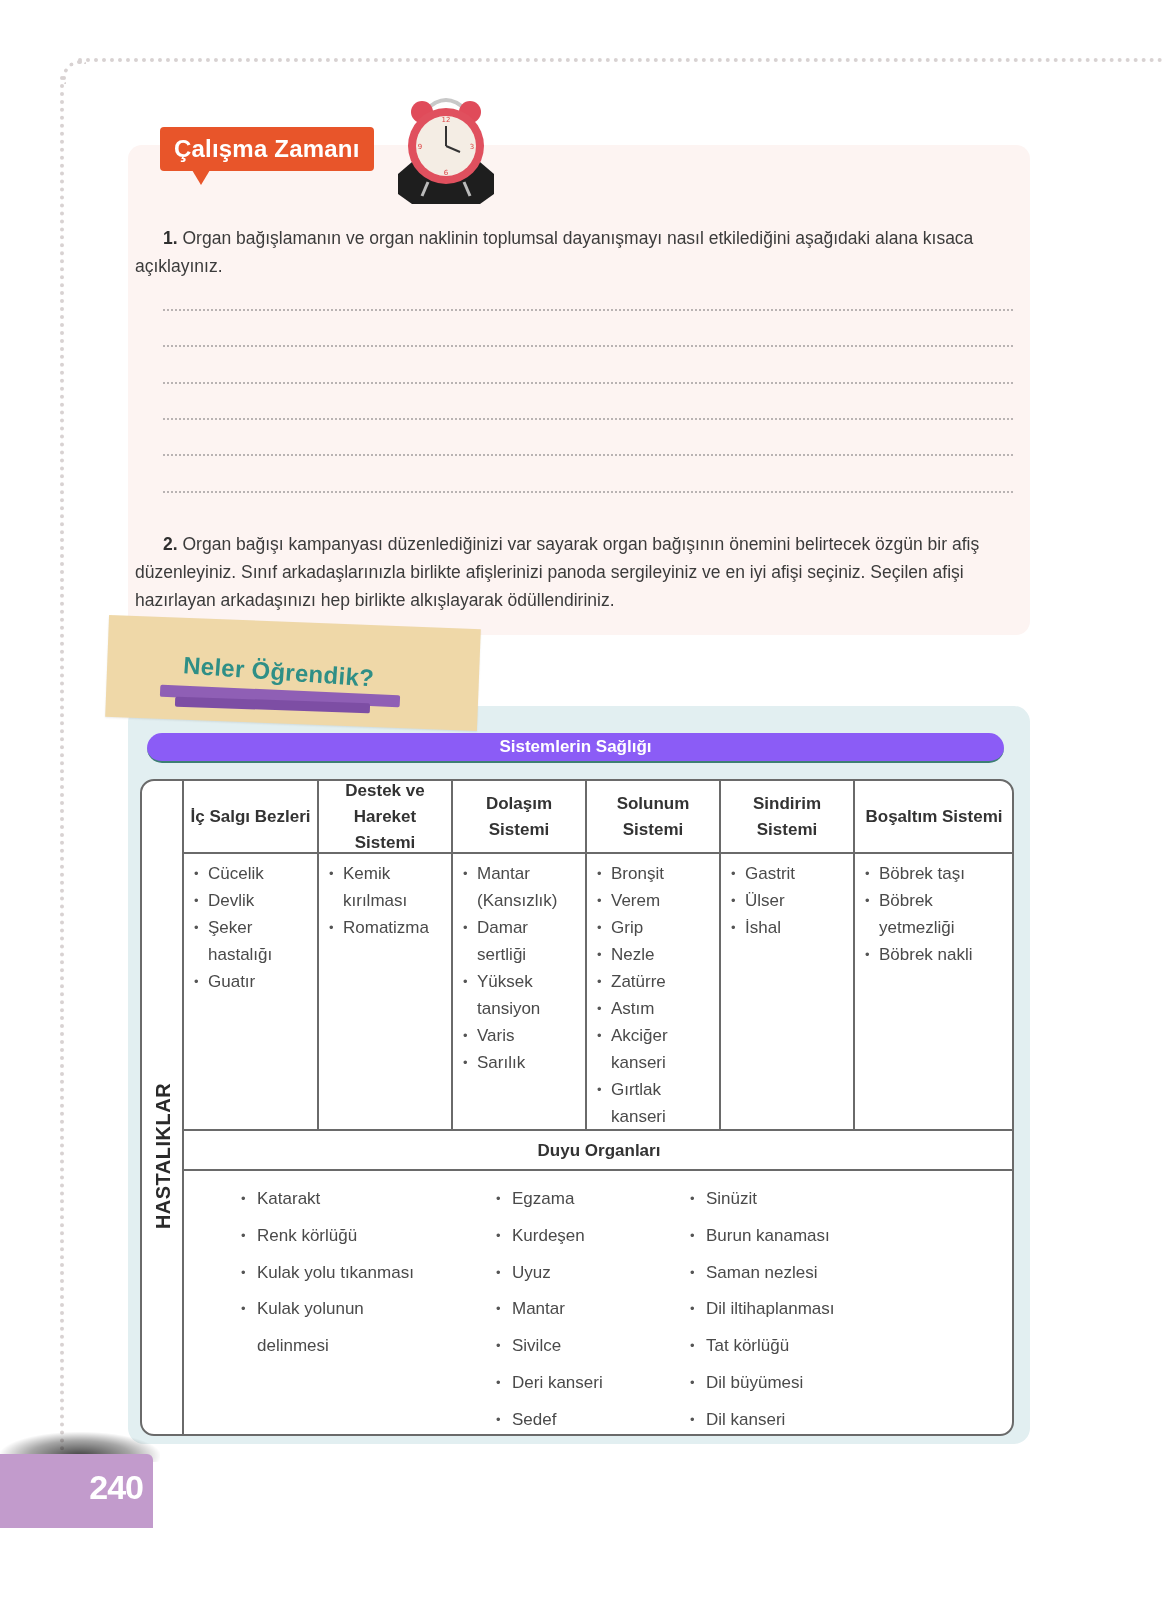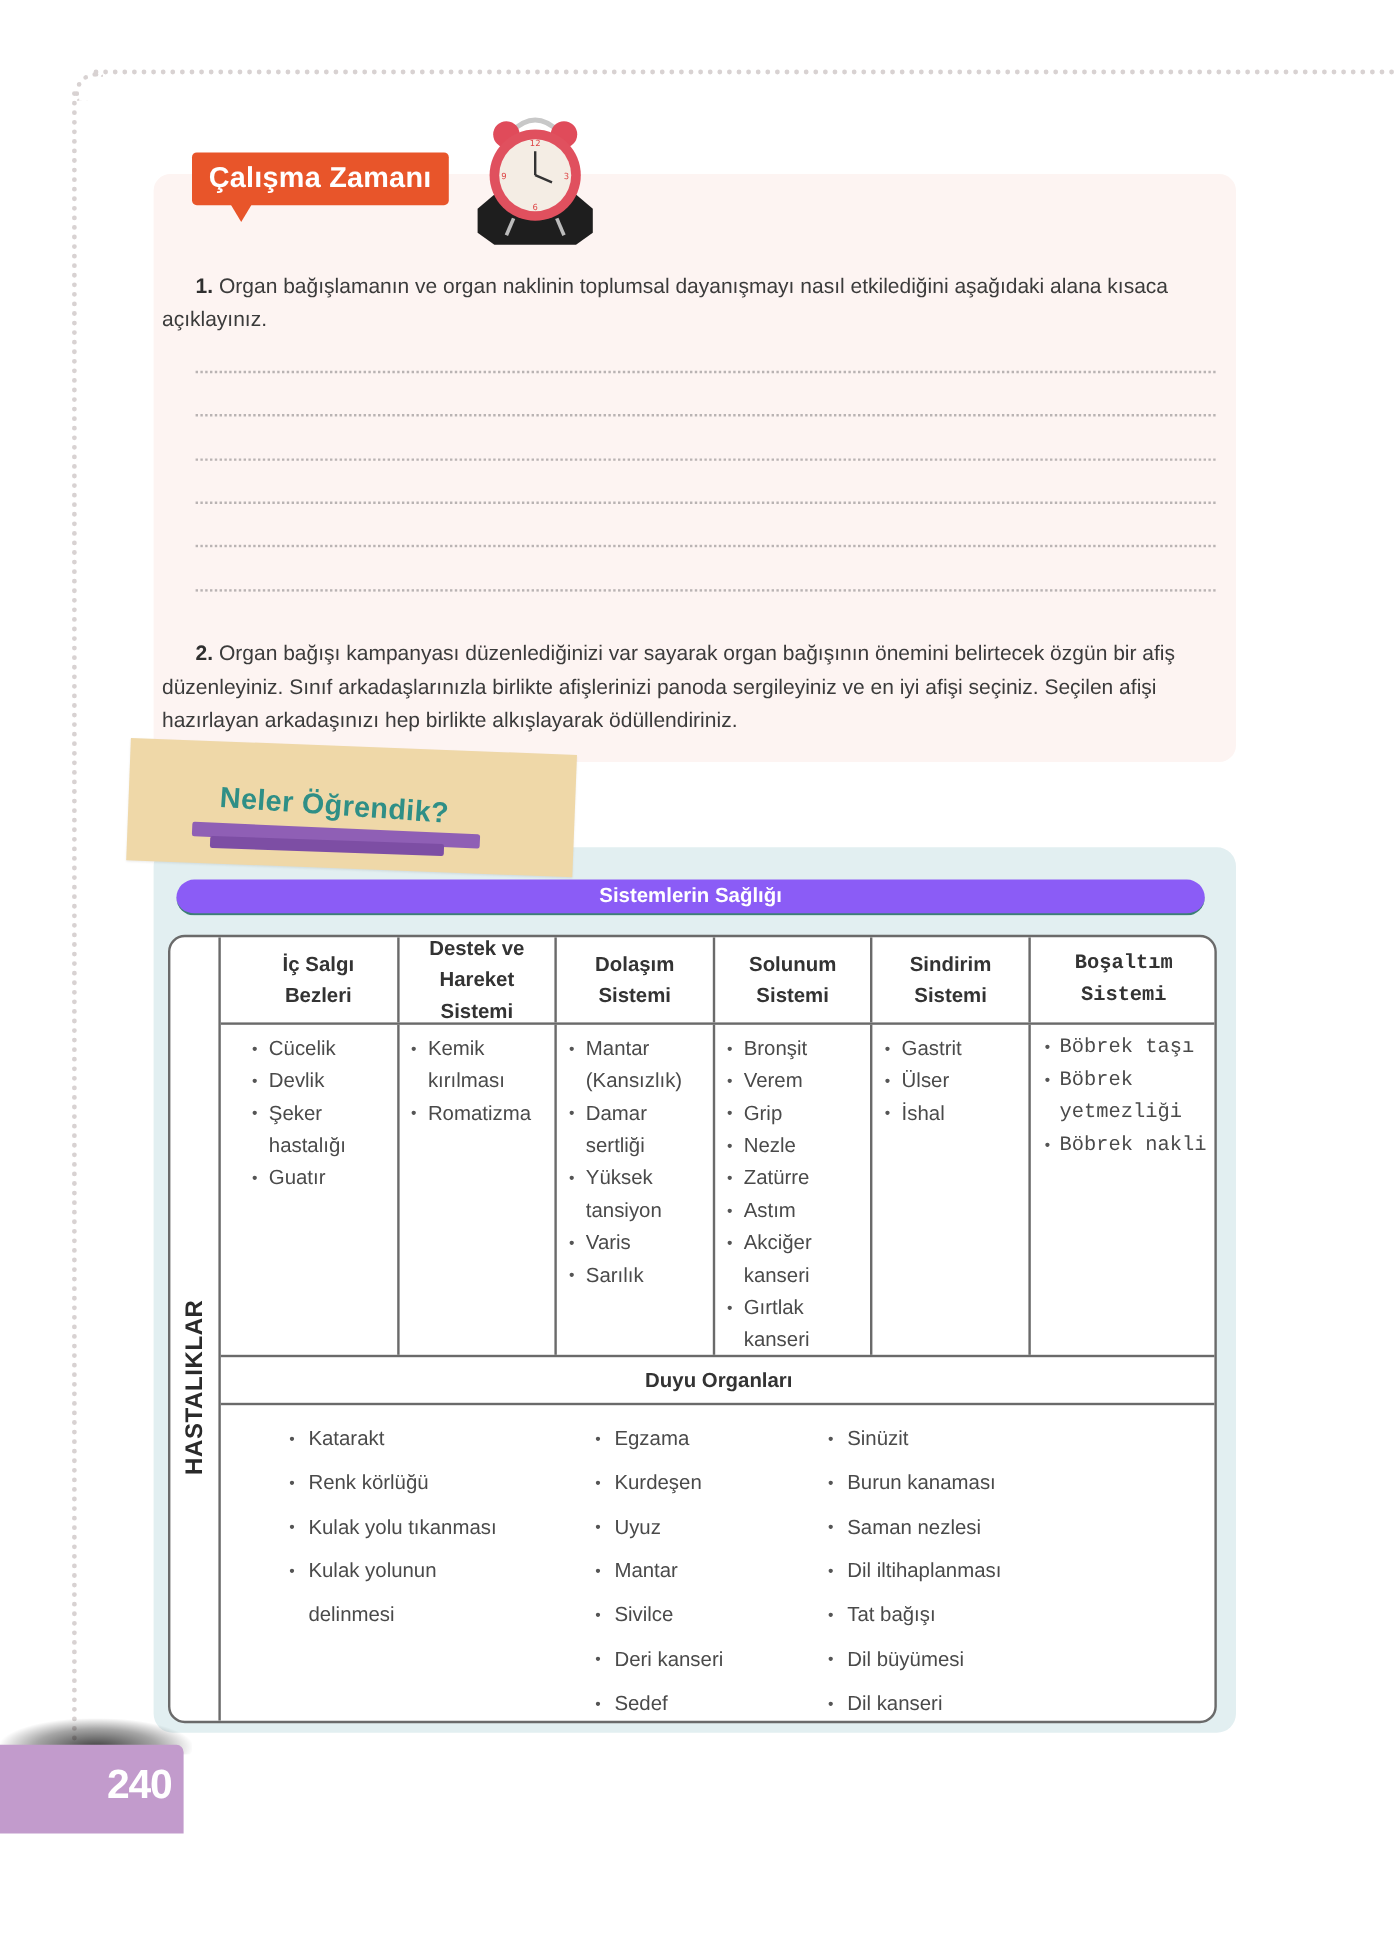--- a/index.html
+++ b/index.html
@@ -35,21 +35,21 @@
   .summary-bar { position: absolute; left: 147px; top: 733px; width: 857px; height: 30px; background: #8b5cf6; border-radius: 15px; border-bottom: 2px solid #3d7f74; color: #fff; font-weight: bold; font-size: 17px; text-align: center; line-height: 28px; }
 
   .tbl { position: absolute; left: 140px; top: 779px; width: 874px; height: 657px; background: #fff; border: 2px solid #6a6a6a; border-radius: 14px; overflow: hidden; }
   .side-col { position: absolute; left: 0; top: 0; width: 42px; height: 100%; border-right: 2px solid #6a6a6a; }
   .side-label { position: absolute; left: 21px; top: 375px; transform: translate(-50%, -50%) rotate(-90deg); white-space: nowrap; font-weight: bold; font-size: 20px; color: #2a2a2a; letter-spacing: 0.5px; }
 
   .hdr-row { position: absolute; left: 42px; top: 0; width: 830px; height: 73px; border-bottom: 2px solid #6a6a6a; display: flex; }
   .body-row { position: absolute; left: 42px; top: 73px; width: 830px; height: 277px; border-bottom: 2px solid #6a6a6a; display: flex; }
   .col { border-right: 2px solid #6a6a6a; height: 100%; }
   .col:last-child { border-right: none; }
-  .c1 { width: 135px; margin-left: 16px; } .c2 { width: 134px; } .c3 { width: 134px; } .c4 { width: 134px; } .c5 { width: 134px; } .c6 { width: 158px; font-family: Liberation Mono, monospace; }
+  .c1 { width: 135px; } .c2 { width: 134px; } .c3 { width: 134px; } .c4 { width: 134px; } .c5 { width: 134px; } .c6 { width: 158px; }
   .hdr-cell { display: flex; align-items: center; justify-content: center; text-align: center; font-weight: bold; font-size: 17px; line-height: 26px; color: #333; padding: 0 6px; }
   .list-cell { padding: 6px 4px 0 8px; font-size: 17px; line-height: 27px; color: #4a4a4a; }
   .list-cell ul { list-style: none; }
   .list-cell li { position: relative; padding-left: 16px; }
   .list-cell li::before { content: "•"; position: absolute; left: 2px; top: 0; font-size: 13px; color: #555; }
 
   .sense-hdr { position: absolute; left: 42px; top: 350px; width: 830px; height: 40px; border-bottom: 2px solid #6a6a6a; text-align: center; font-weight: bold; font-size: 17px; line-height: 40px; color: #333; }
   .sense-body { position: absolute; left: 42px; top: 392px; width: 932px; height: 263px; text-decoration: underline; }
   .sense-col { position: absolute; top: 8px; font-size: 17px; line-height: 36.8px; color: #4a4a4a; }
   .sense-col ul { list-style: none; }
@@ -197,21 +197,21 @@
         <li>Deri kanseri</li>
         <li>Sedef</li>
       </ul>
     </div>
     <div class="sense-col sc3">
       <ul>
         <li>Sinüzit</li>
         <li>Burun kanaması</li>
         <li>Saman nezlesi</li>
         <li>Dil iltihaplanması</li>
-        <li>Tat bağışı</li>
+        <li>Tat körlüğü</li>
         <li>Dil büyümesi</li>
         <li>Dil kanseri</li>
       </ul>
     </div>
   </div>
 </div>
 
 <div class="pg-shadow"></div>
 <div class="pg-tab">
   <span class="pg-num">240</span>

